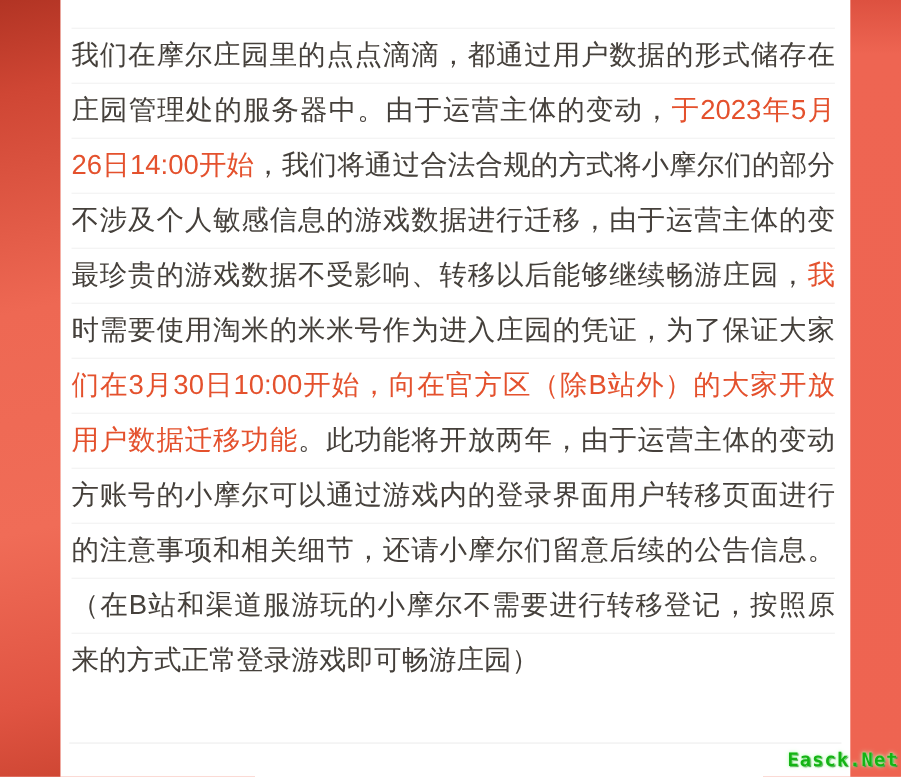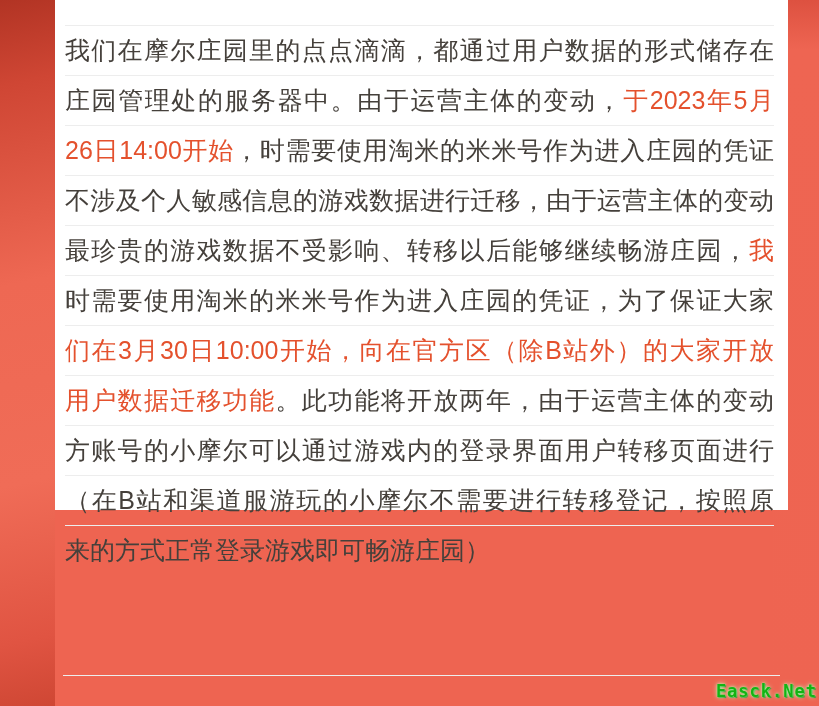--- a/index.html
+++ b/index.html
@@ -14,23 +14,22 @@
     background: linear-gradient(168deg,
       #b23424 0%, #cf4634 12%, #ee6853 40%,
       #f06c57 68%, #e05442 90%, #cf4734 100%);
   }
   .right-band {
     position: absolute; right: 0; top: 0; bottom: 0; width: 46px;
     background: linear-gradient(180deg, #dd5140 0%, #ee6552 7%, #ee6451 100%);
   }
   .card {
     position: absolute; left: 55px; top: 0;
-    width: 718px; height: 510px;
+    width: 718px; height: 706px;
     background: #ffffff;
-    padding-left: 15px;
   }
   .text-area {
     position: absolute; left: 10px; right: 14px; top: 25px;
     font-size: 25px; color: #45403b;
   }
   .row {
     position: relative;
     height: 50px; line-height: 50px;
     text-align: justify; text-align-last: justify;
     overflow: hidden;
@@ -57,26 +56,27 @@
 </head>
 <body>
 
 <div class="left-band"></div>
 <div class="right-band"></div>
 
 <div class="card">
   <div class="text-area">
       <div class="row"><span class="seg">我们在摩尔庄园里的点点滴滴，都通过用户数据的形式储存在</span></div>
       <div class="row"><span class="seg">庄园管理处的服务器中。由于运营主体的变动，</span><span class="seg hl">于2023年5月</span></div>
-      <div class="row"><span class="seg hl">26日14:00开始</span><span class="seg">，时需要使用淘米的米米号作为进入庄园的凭证</span></div>
+      <div class="row"><span class="seg hl">26日14:00开始</span><span class="seg">，我们将通过合法合规的方式将小摩尔们的部分</span></div>
       <div class="row"><span class="seg">不涉及个人敏感信息的游戏数据进行迁移，由于运营主体的变动</span></div>
       <div class="row"><span class="seg">最珍贵的游戏数据不受影响、转移以后能够继续畅游庄园，</span><span class="seg hl">我</span></div>
       <div class="row"><span class="seg">时需要使用淘米的米米号作为进入庄园的凭证，为了保证大家</span></div>
       <div class="row"><span class="seg hl">们在3月30日10:00开始，向在官方区（除B站外）的大家开放</span></div>
       <div class="row"><span class="seg hl">用户数据迁移功能</span><span class="seg">。此功能将开放两年，由于运营主体的变动</span></div>
       <div class="row"><span class="seg">方账号的小摩尔可以通过游戏内的登录界面用户转移页面进行</span></div>
+      <div class="row"><span class="seg">的注意事项和相关细节，还请小摩尔们留意后续的公告信息。</span></div>
       <div class="row"><span class="seg">（在B站和渠道服游玩的小摩尔不需要进行转移登记，按照原</span></div>
       <div class="row no-justify"><span class="seg">来的方式正常登录游戏即可畅游庄园）</span></div>
     </div>
   <div class="end-rule"></div>
 </div>
 
 <div class="watermark">Easck.Net</div>
 
 </body></html>

